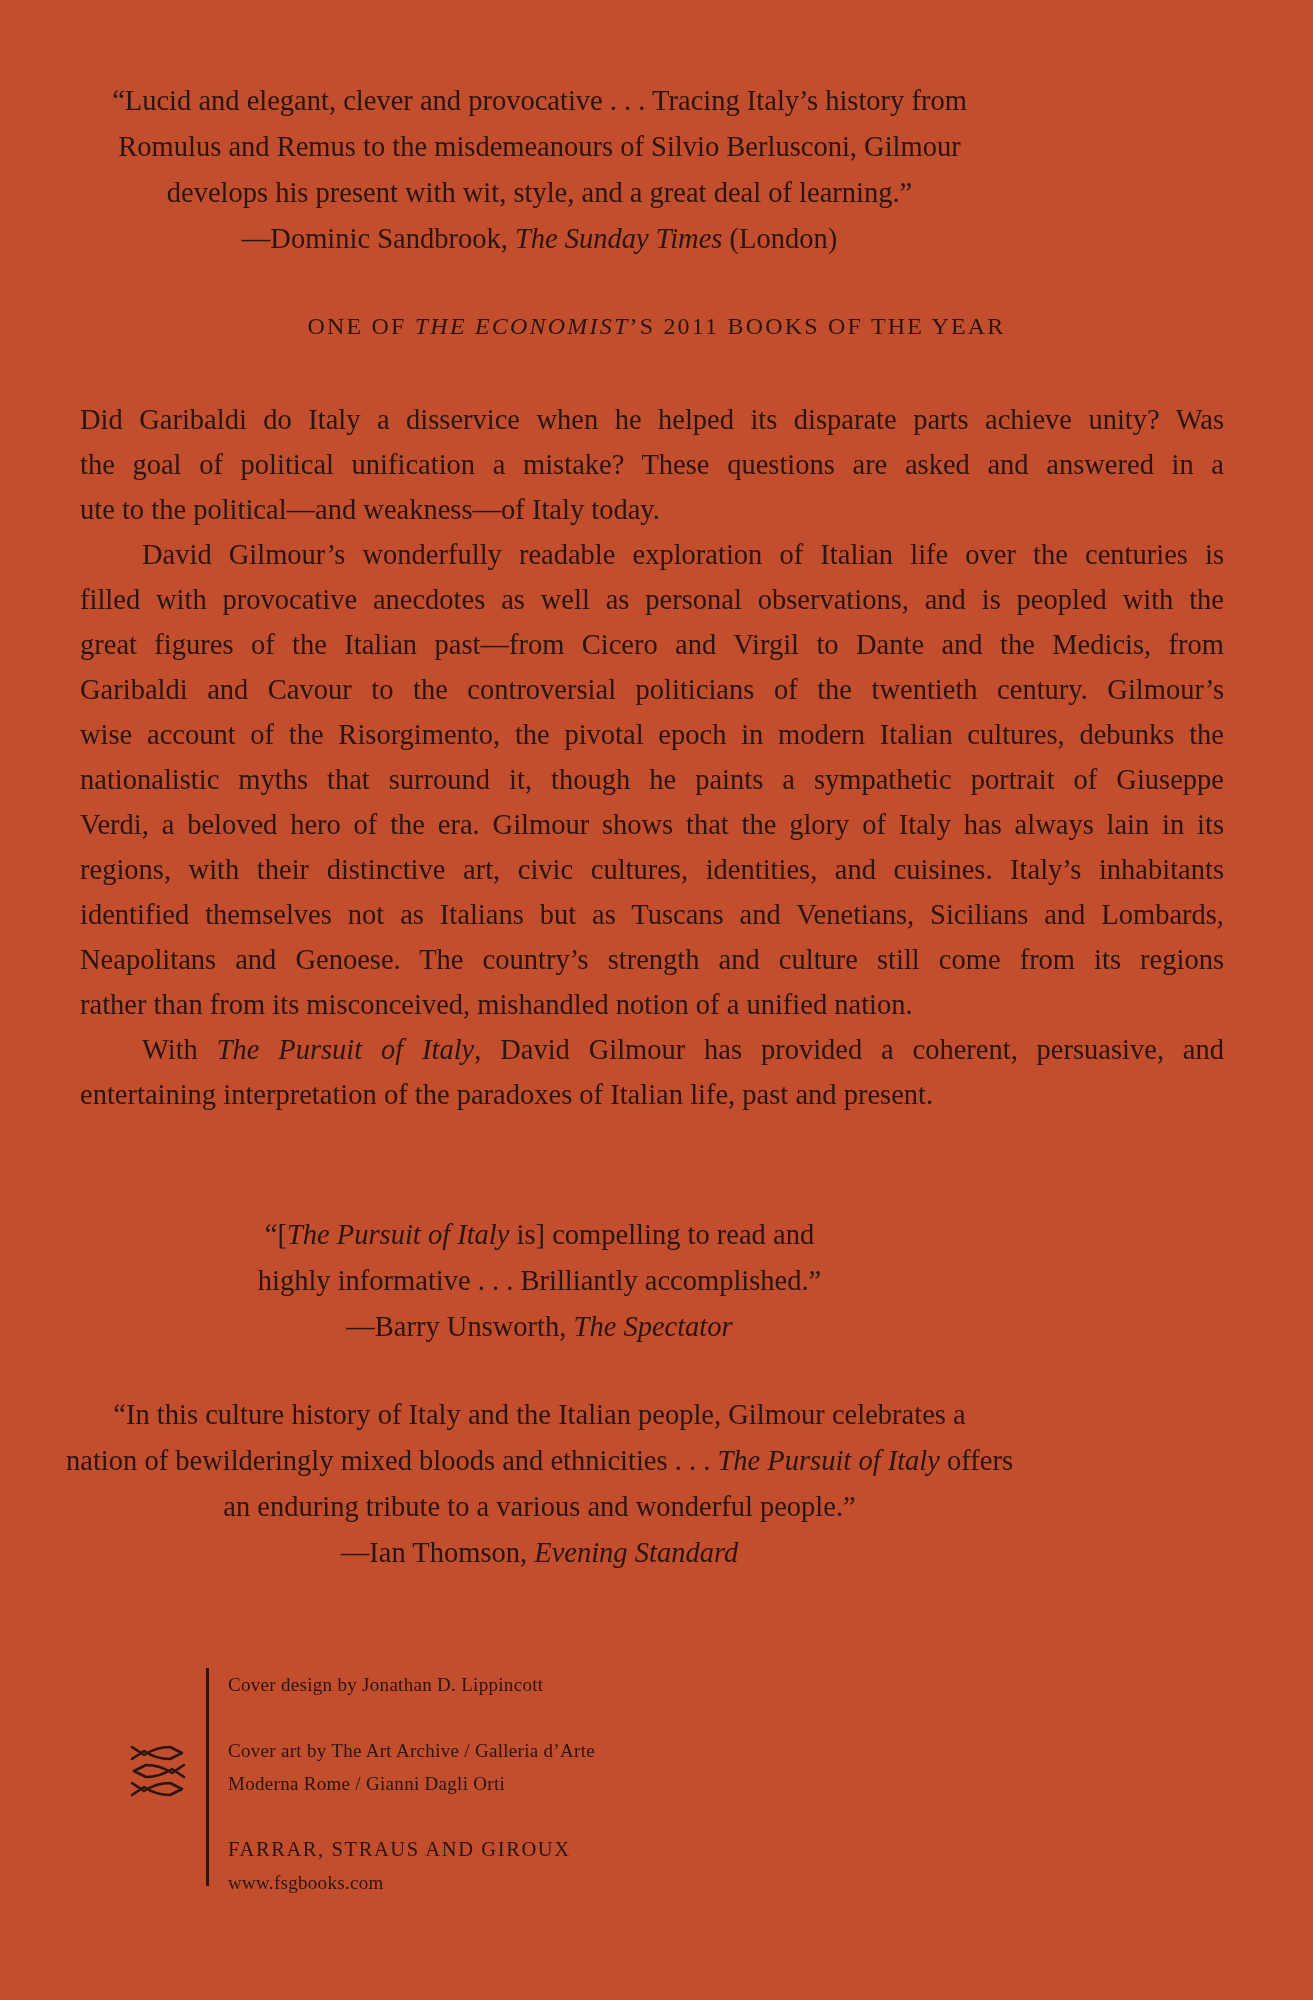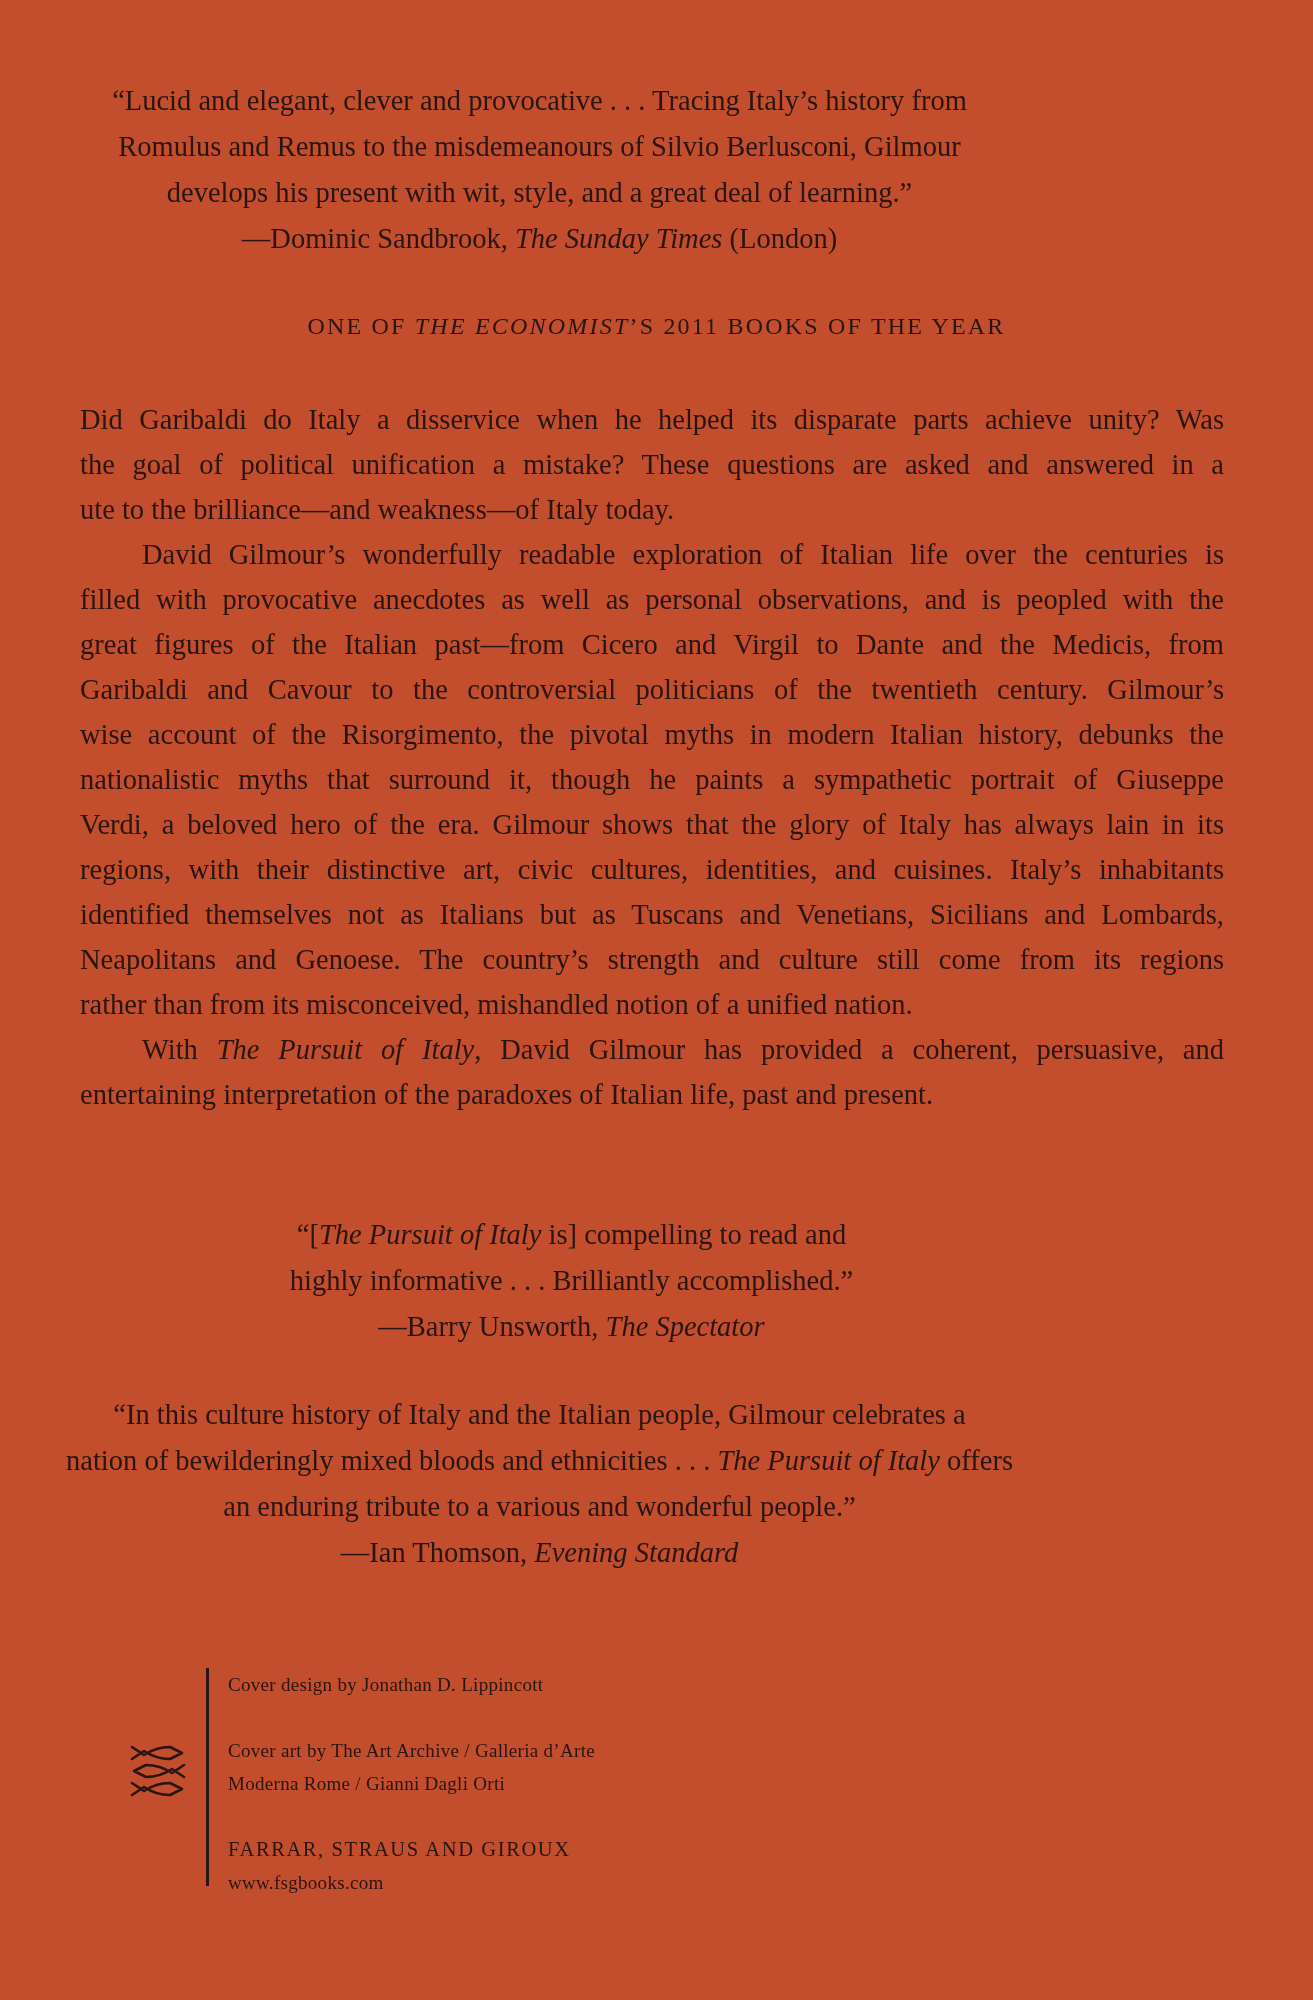--- a/index.html
+++ b/index.html
@@ -50,21 +50,21 @@
     text-align: justify;
     text-align-last: justify;
     white-space: nowrap;
     height: 45px;
   }
   #body-text .bl.last {
     text-align-last: left;
   }
   #body-text .bl.indent { padding-left: 62px; }
 
-  #q2 { top: 1212px; font-size: 28.5px; line-height: 46px; padding-left: 32px; }
+  #q2 { top: 1212px; font-size: 28.5px; line-height: 46px; }
   #q3 { top: 1392px; font-size: 28.5px; line-height: 46px; }
 
   #colophon {
     position: absolute;
     top: 1668px;
     left: 130px;
     width: 600px;
     height: 218px;
   }
   #logo {
@@ -102,26 +102,26 @@
   <span class="line">Romulus and Remus to the misdemeanours of Silvio Berlusconi, Gilmour</span>
   <span class="line">develops his present with wit, style, and a great deal of learning.”</span>
   <span class="line"><span>—Dominic Sandbrook, </span><i>The Sunday Times</i><span> (London)</span></span>
 </div>
 
 <div id="economist"><span>ONE OF </span><i>THE ECONOMIST</i><span>’S 2011 BOOKS OF THE YEAR</span></div>
 
 <div id="body-text">
   <span class="bl">Did Garibaldi do Italy a disservice when he helped its disparate parts achieve unity? Was</span>
   <span class="bl">the goal of political unification a mistake? These questions are asked and answered in a</span>
-  <span class="bl last">ute to the brilliance—and weakness—of Italy today.</span>
+  <span class="bl last">ute to the political—and weakness—of Italy today.</span>
   <span class="bl indent">David Gilmour’s wonderfully readable exploration of Italian life over the centuries is</span>
   <span class="bl">filled with provocative anecdotes as well as personal observations, and is peopled with the</span>
   <span class="bl">great figures of the Italian past—from Cicero and Virgil to Dante and the Medicis, from</span>
   <span class="bl">Garibaldi and Cavour to the controversial politicians of the twentieth century. Gilmour’s</span>
-  <span class="bl">wise account of the Risorgimento, the pivotal myths in modern Italian history, debunks the</span>
+  <span class="bl">wise account of the Risorgimento, the pivotal epoch in modern Italian cultures, debunks the</span>
   <span class="bl">nationalistic myths that surround it, though he paints a sympathetic portrait of Giuseppe</span>
   <span class="bl">Verdi, a beloved hero of the era. Gilmour shows that the glory of Italy has always lain in its</span>
   <span class="bl">regions, with their distinctive art, civic cultures, identities, and cuisines. Italy’s inhabitants</span>
   <span class="bl">identified themselves not as Italians but as Tuscans and Venetians, Sicilians and Lombards,</span>
   <span class="bl">Neapolitans and Genoese. The country’s strength and culture still come from its regions</span>
   <span class="bl last">rather than from its misconceived, mishandled notion of a unified nation.</span>
   <span class="bl indent"><span>With </span><i>The Pursuit of Italy</i><span>, David Gilmour has provided a coherent, persuasive, and</span></span>
   <span class="bl last">entertaining interpretation of the paradoxes of Italian life, past and present.</span>
 </div>
 

